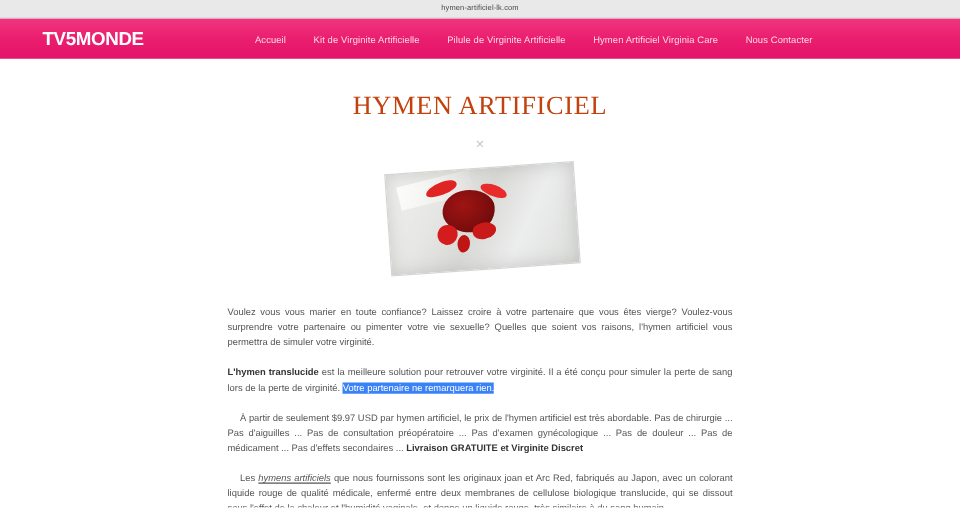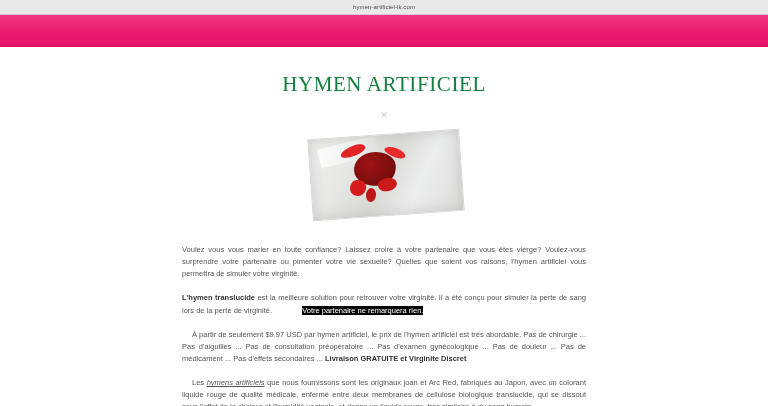--- a/index.html
+++ b/index.html
@@ -64,21 +64,21 @@
   }
 
   
   .content {
     padding: 0;
   }
   .page-title {
     text-align: center;
     font-family: "Liberation Serif", serif;
     font-size: 21px;
-    color: #15803d;
+    color: #c2410c;
     letter-spacing: 0.6px;
     margin-top: 25px;
     margin-bottom: 0;
     font-weight: normal;
   }
   .close-mark {
     text-align: center;
     color: #c9c9c9;
     font-size: 9px;
     margin-top: 13px;
@@ -198,38 +198,45 @@
   }
   .strong-lead {
     font-weight: bold;
     color: #333333;
   }
   .strong-inline {
     font-weight: bold;
     color: #333333;
   }
   .selected {
-    background: #000000;
+    background: #3b82f6;
     color: #ffffff;
-    margin-left: 28px;
   }
   .link-underline {
     text-decoration: underline;
     color: #555555;
     font-style: italic;
   }
 </style>
 </head>
 <body>
 
 <div class="browser-bar">
   <span class="url-text">hymen-artificiel-lk.com</span>
 </div>
 
 <div class="site-header">
+  <div class="logo">TV5MONDE</div>
+  <nav class="nav">
+    <span class="nav-item">Accueil</span>
+    <span class="nav-item">Kit de Virginite Artificielle</span>
+    <span class="nav-item">Pilule de Virginite Artificielle</span>
+    <span class="nav-item">Hymen Artificiel Virginia Care</span>
+    <span class="nav-item">Nous Contacter</span>
+  </nav>
 </div>
 
 <div class="content">
 
   <h1 class="page-title">HYMEN ARTIFICIEL</h1>
 
   <div class="close-mark">✕</div>
 
   <div class="image-wrap">
     <div class="product-image">

